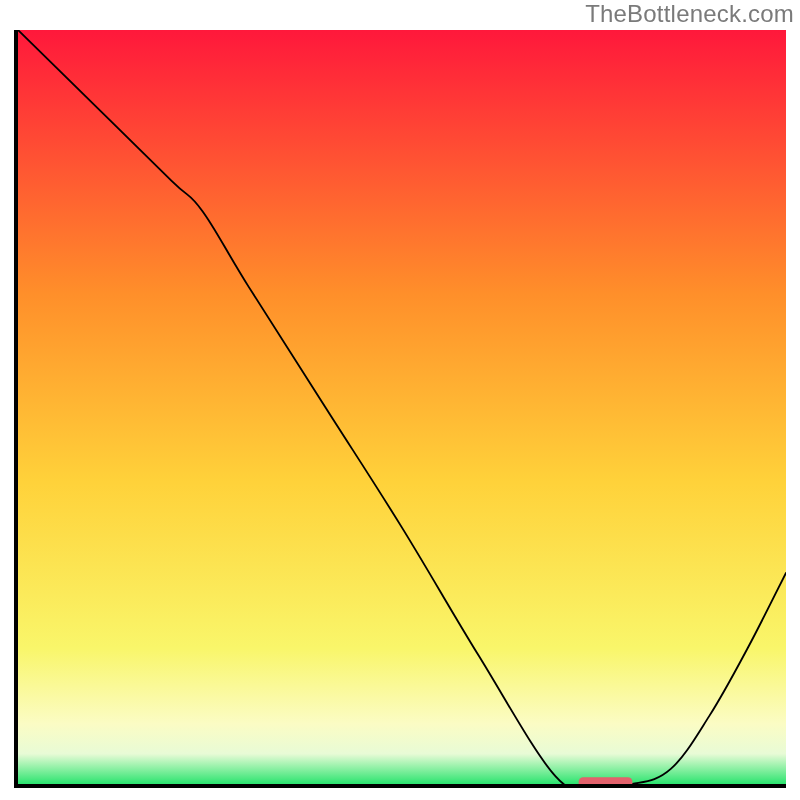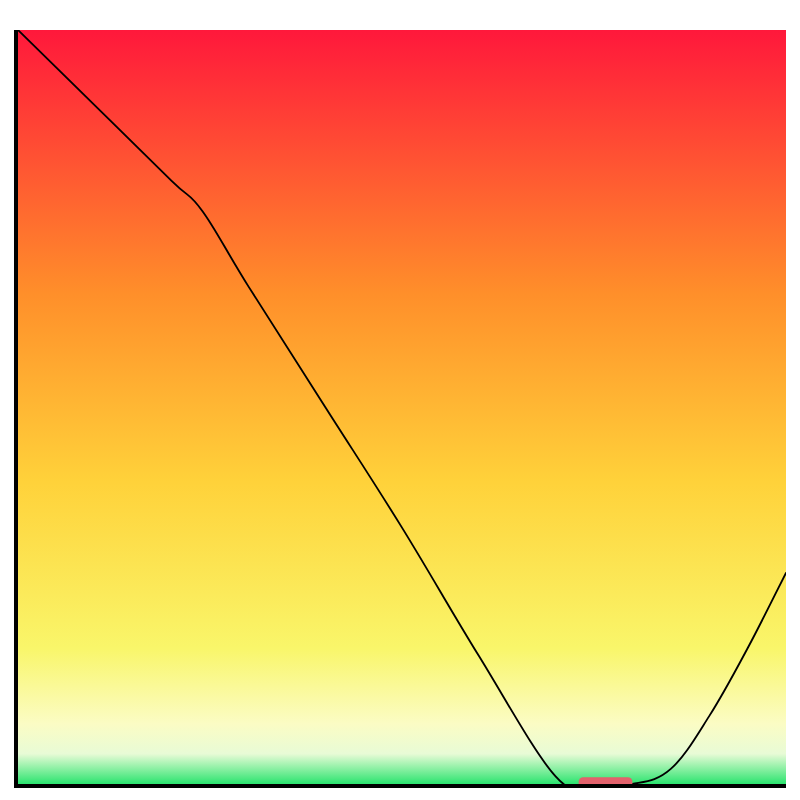--- a/index.html
+++ b/index.html
@@ -50,20 +50,21 @@
     stroke-width: 2.4;
     stroke-linecap: round;
     stroke-linejoin: round;
   }
 </style>
 </head>
 <body>
 
 <div class="container">
 
+  <div class="watermark">TheBottleneck.com</div>
 
   <div class="plot-area">
     <svg class="chart" viewBox="0 0 1000 1000" preserveAspectRatio="none">
       <defs>
         <linearGradient id="bg-grad" x1="0" y1="0" x2="0" y2="1">
           <stop offset="0%" stop-color="#ff183b"></stop>
           <stop offset="35%" stop-color="#ff8f2a"></stop>
           <stop offset="60%" stop-color="#ffd23a"></stop>
           <stop offset="82%" stop-color="#f9f66a"></stop>
           <stop offset="92%" stop-color="#fbfcc4"></stop>

